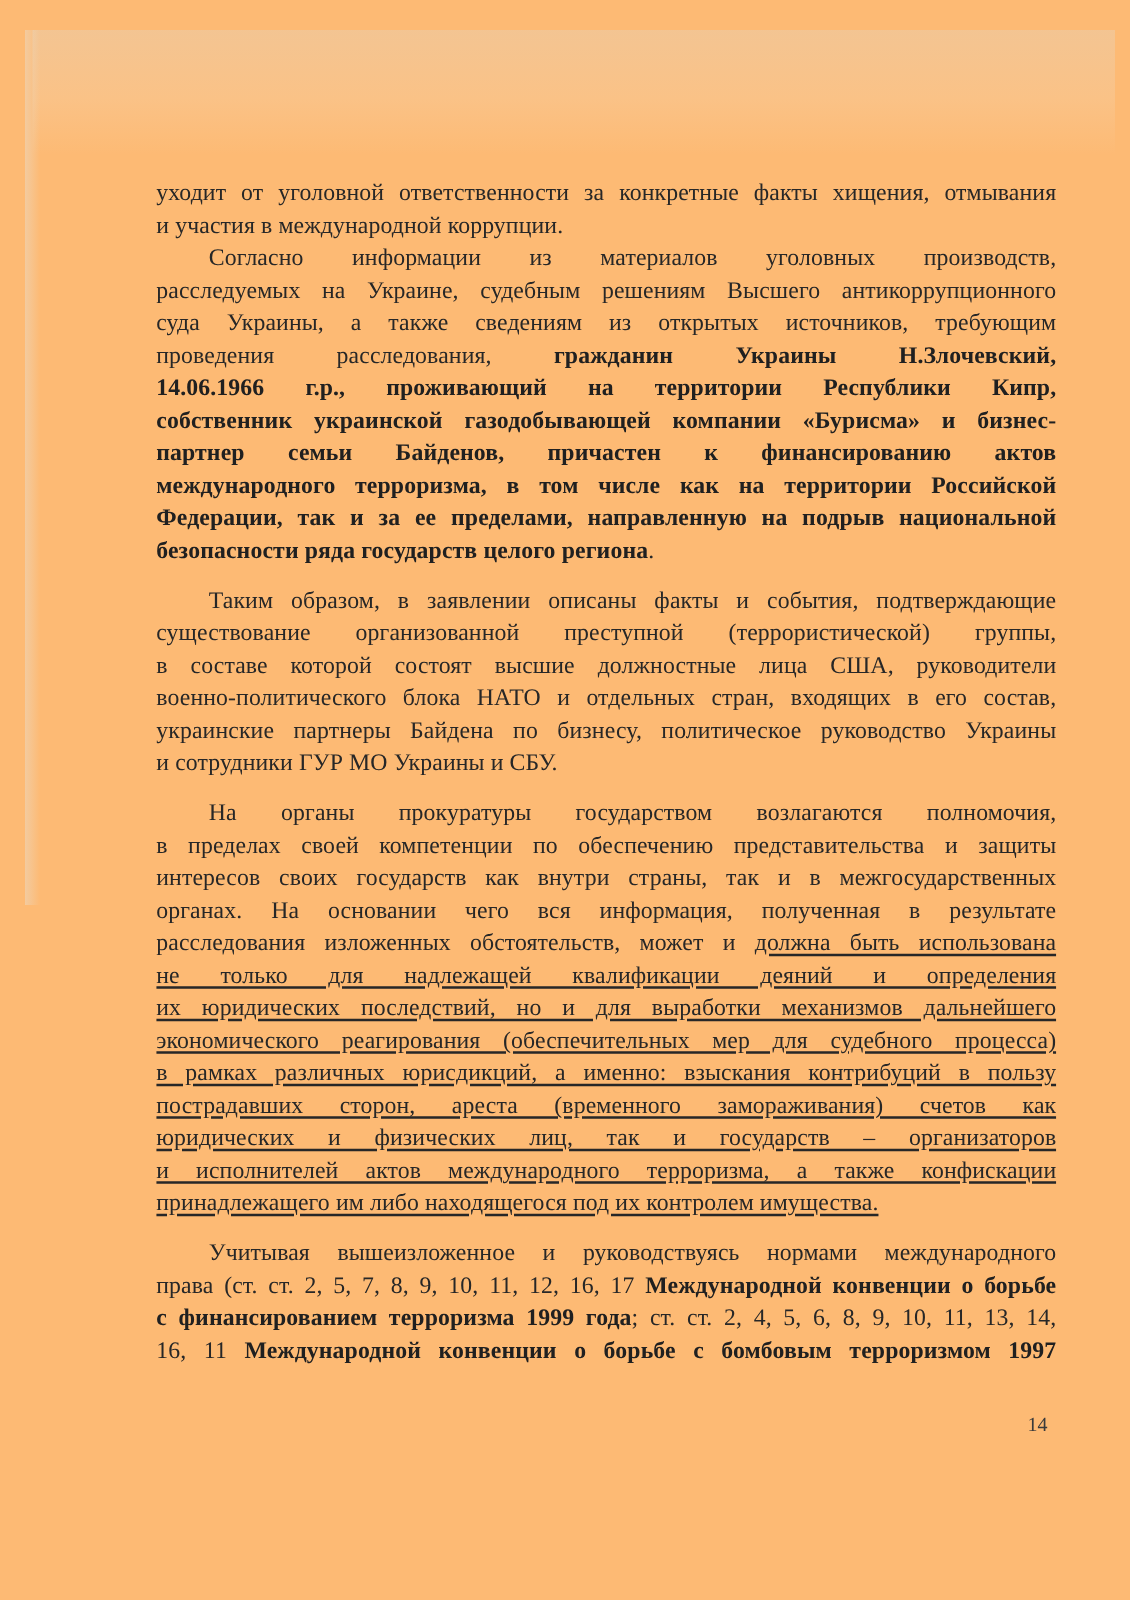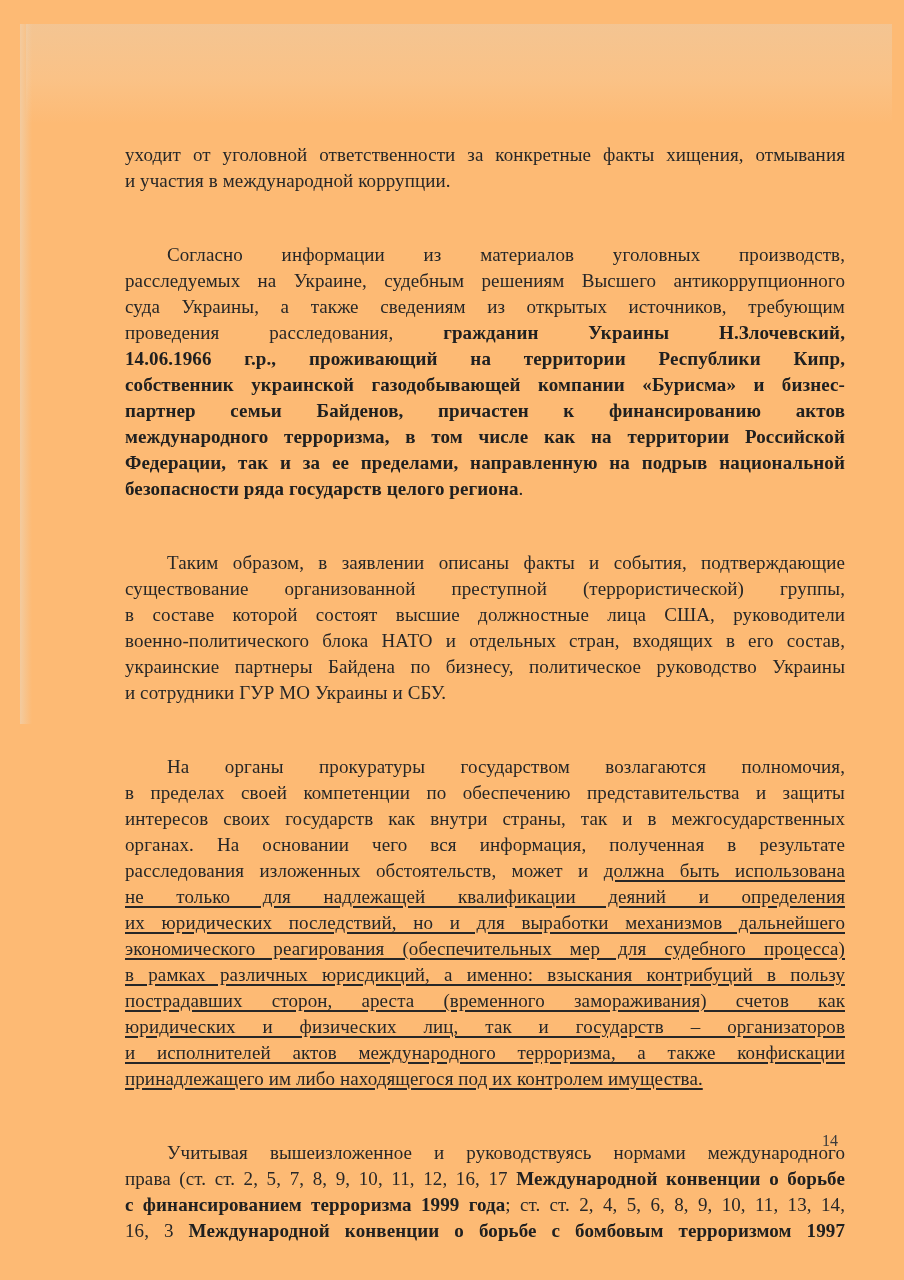--- a/index.html
+++ b/index.html
@@ -57,21 +57,21 @@
   }
   .ln-just {
     text-align: justify;
     text-align-last: justify;
   }
   .ln-left {
     text-align: left;
     text-align-last: left;
     font-family: Liberation Serif, serif;
   }
-  .indent { padding-left: 42px; margin-top: 48px; }
+  .indent { padding-left: 42px; }
   .b { font-weight: bold; color: #202020; text-align: center; }
   .u {
     text-decoration: underline;
     text-decoration-thickness: 1.5px;
     text-underline-offset: 3px;
   }
   .page-number {
     position: absolute;
     left: 822px;
     top: 1132px;
@@ -123,17 +123,17 @@
         <div class="line ln-just"><span class="u">в рамках различных юрисдикций, а именно: взыскания контрибуций в пользу</span></div>
         <div class="line ln-just"><span class="u">пострадавших сторон, ареста (временного замораживания) счетов как</span></div>
         <div class="line ln-just"><span class="u">юридических и физических лиц, так и государств – организаторов</span></div>
         <div class="line ln-just"><span class="u">и исполнителей актов международного терроризма, а также конфискации</span></div>
         <div class="line ln-left"><span class="u">принадлежащего им либо находящегося под их контролем имущества.</span></div>
       </div>
       <div class="para">
         <div class="line ln-just indent"><span>Учитывая вышеизложенное и руководствуясь нормами международного</span></div>
         <div class="line ln-just"><span>права (ст. ст. 2, 5, 7, 8, 9, 10, 11, 12, 16, 17 </span><span class="b">Международной конвенции о борьбе</span></div>
         <div class="line ln-just"><span class="b">с финансированием терроризма 1999 года</span><span>; ст. ст. 2, 4, 5, 6, 8, 9, 10, 11, 13, 14,</span></div>
-        <div class="line ln-just"><span>16, 3 </span><span class="b">Международной конвенции о борьбе с бомбовым терроризмом 1997</span></div>
+        <div class="line ln-just"><span>16, 11 </span><span class="b">Международной конвенции о борьбе с бомбовым терроризмом 1997</span></div>
       </div>
     </div>
   <div class="page-number">14</div>
 </div>
 
 </body></html>

